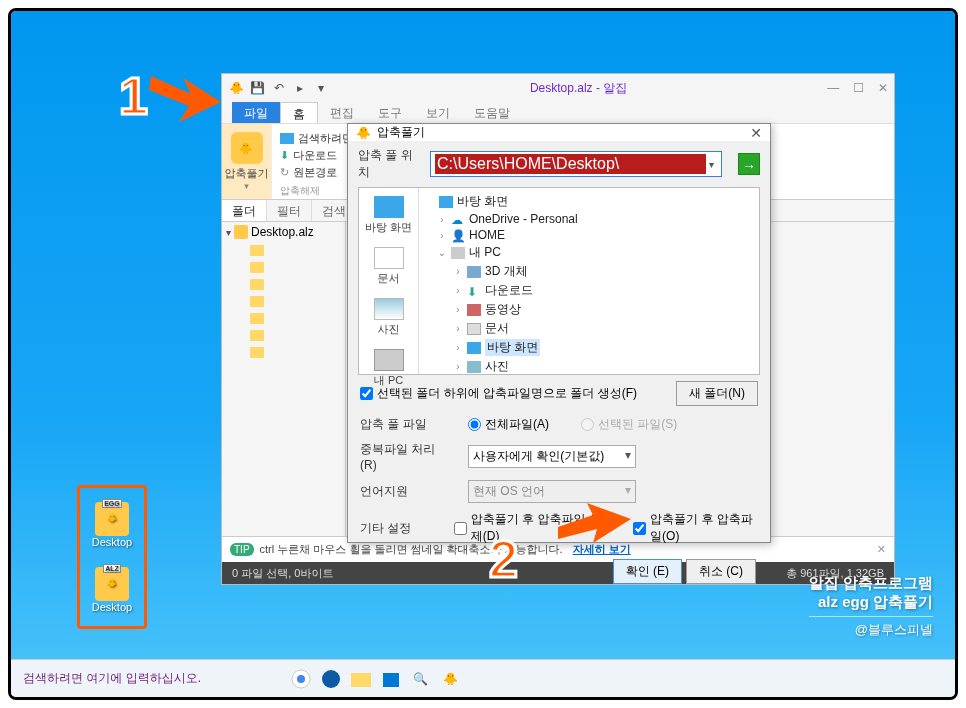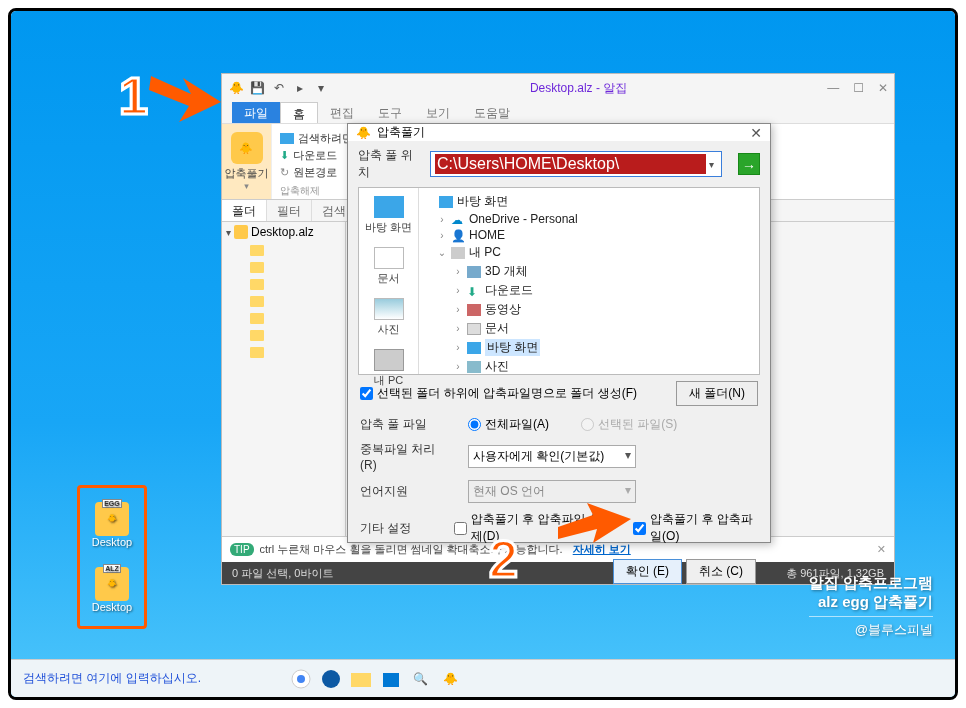--- a/index.html
+++ b/index.html
@@ -83,21 +83,21 @@
 .dicon { display: flex; flex-direction: column; align-items: center; font-size: 11px; color: #fff; text-shadow: 1px 1px 2px rgba(0,0,0,0.6); }
 .dicon .di { width: 34px; height: 34px; background: #ffc94a; border-radius: 4px; display: flex; flex-direction: column; align-items: center; justify-content: center; font-size: 8px; font-weight: bold; color: #333; position: relative; }
 .dicon .di .tag { background: #fff; border: 1px solid #888; padding: 0 1px; font-size: 7px; position: absolute; top: -3px; }
 
 
 .wm { position: absolute; right: 22px; bottom: 58px; color: #fff; text-align: right; font-size: 15px; font-weight: 600; text-shadow: 1px 1px 3px rgba(0,0,0,0.4); }
 .wm .sub { font-size: 13px; font-weight: 400; margin-top: 4px; }
 .wm hr { border: none; border-top: 1px solid rgba(255,255,255,0.6); margin: 4px 0; }
 
 
-.taskbar { position: absolute; left: 0; right: 0; bottom: 0; height: 38px; background: #eef4f8; border-top: 1px solid #ccc; display: flex; align-items: center; padding: 0 12px; font-size: 12px; color: #1d4ed8; gap: 6px; }
+.taskbar { position: absolute; left: 0; right: 0; bottom: 0; height: 38px; background: #eef4f8; border-top: 1px solid #ccc; display: flex; align-items: center; padding: 0 12px; font-size: 12px; color: #701a75; gap: 6px; }
 .taskbar .search { flex: 0 0 260px; }
 .taskbar .ticon { width: 24px; height: 24px; border-radius: 4px; display: flex; align-items: center; justify-content: center; }
 </style>
 </head>
 <body>
 
 <div class="frame">
 <div class="desktop">
 
 <div class="app">

